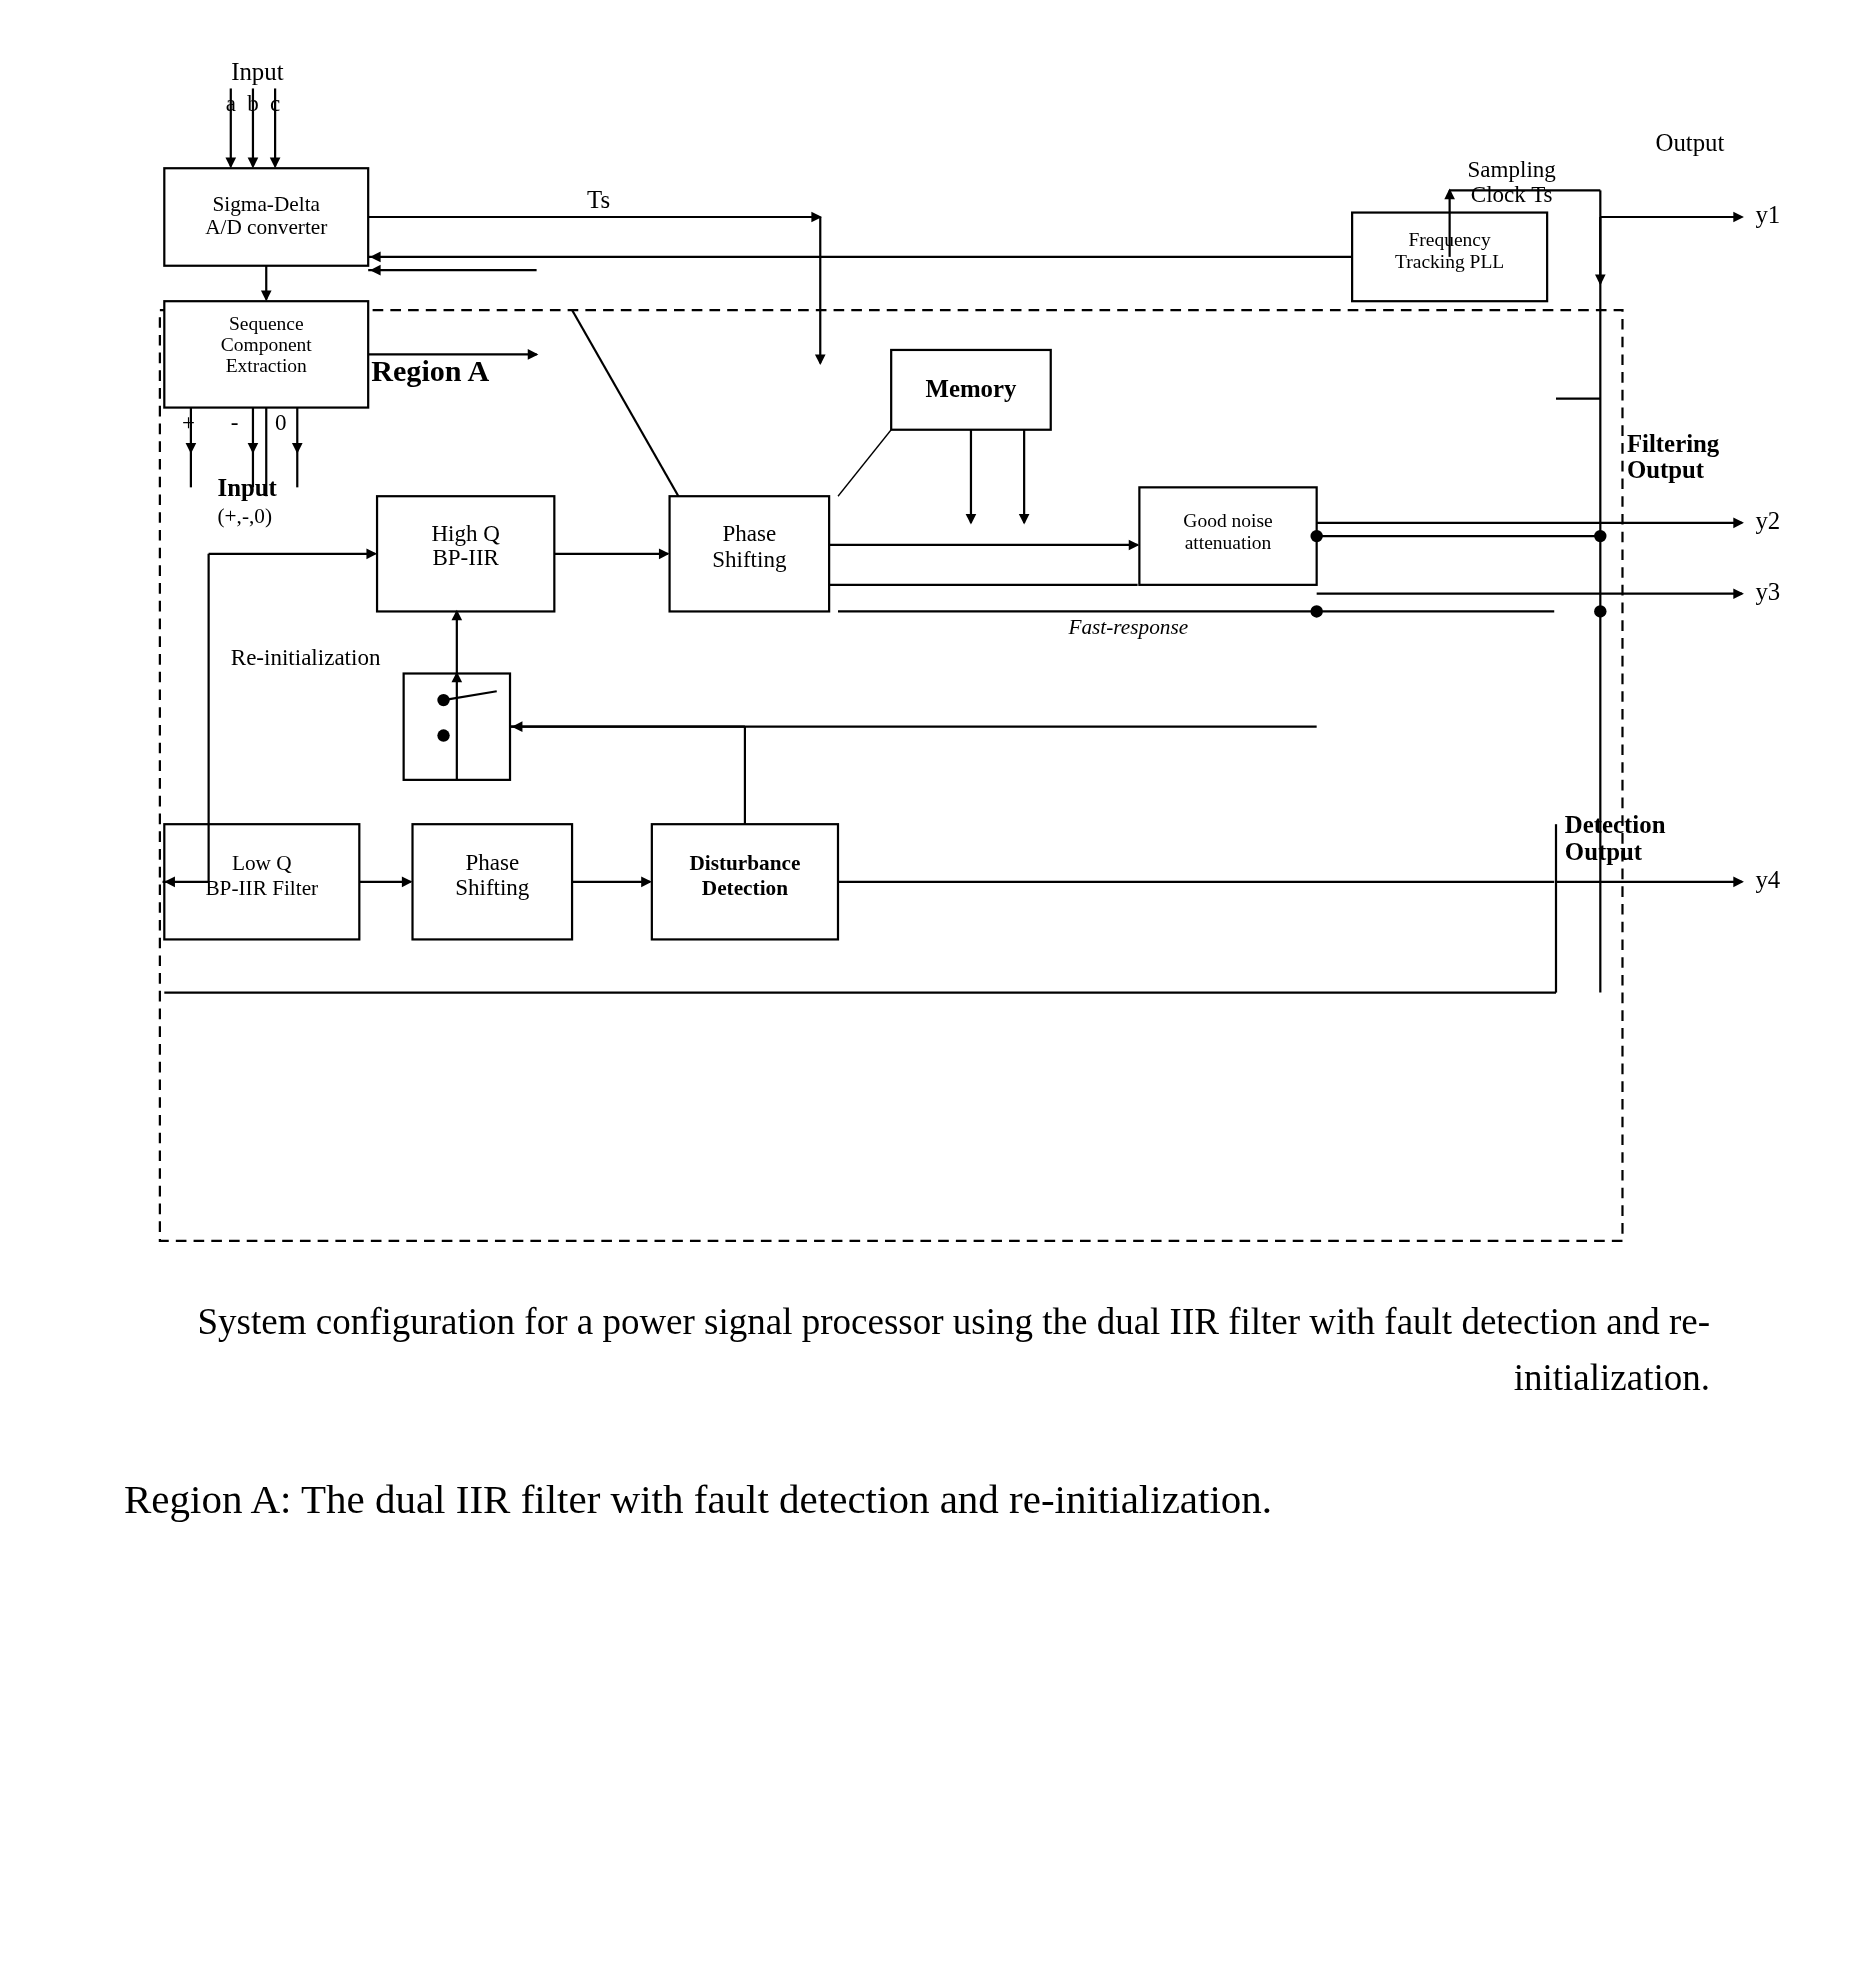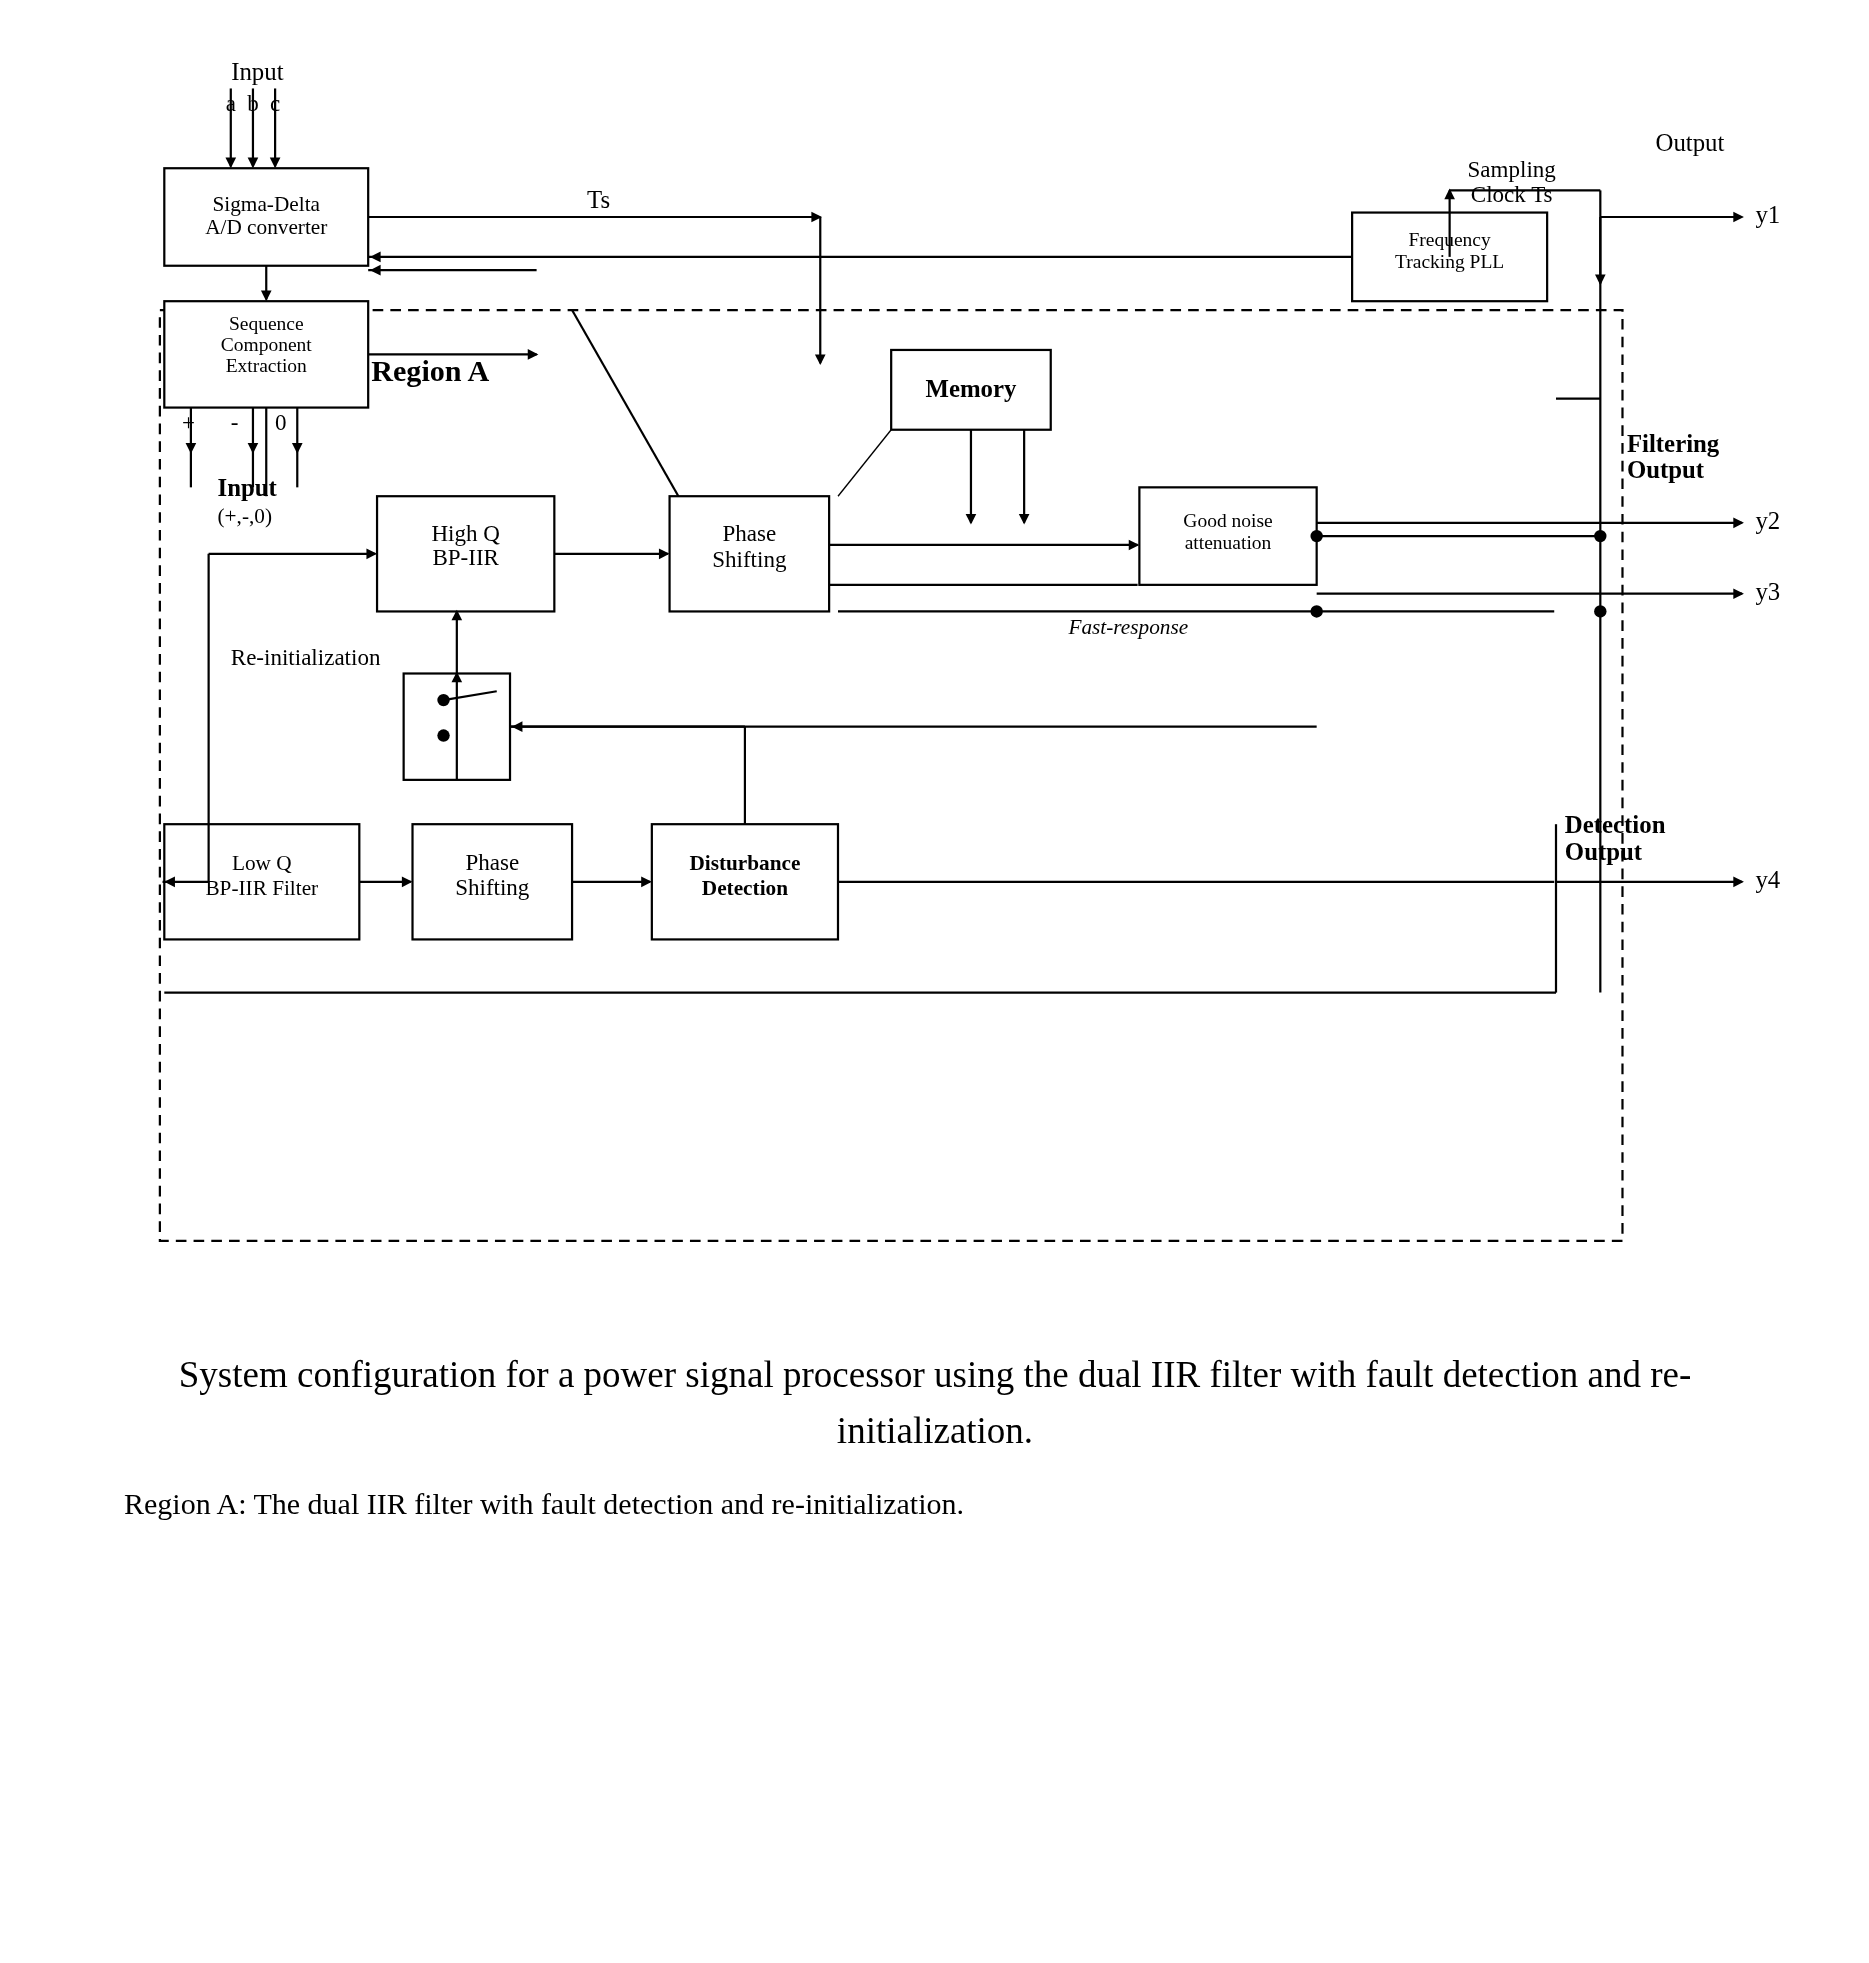--- a/index.html
+++ b/index.html
@@ -17,30 +17,29 @@
       padding: 53px 71px;
       position: relative;
     }
     .diagram-area {
       position: relative;
       width: 1685px;
       height: 1241px;
       margin: 0 auto;
     }
     .caption-area {
-      margin-top: 53px;
-      text-align: center;
+      text-align: right;
       font-size: 37px;
       line-height: 1.5;
       padding: 0 89px;
     }
     .caption-bottom {
-      margin-top: 23px;
+      margin-top: 64px;
       text-align: left;
-      font-size: 30px;
+      font-size: 41px;
       line-height: 1.5;
       padding: 0 53px;
     }
     svg.diagram-svg {
       position: absolute;
       top: 0;
       left: 0;
       width: 100%;
       height: 100%;
       overflow: visible;

